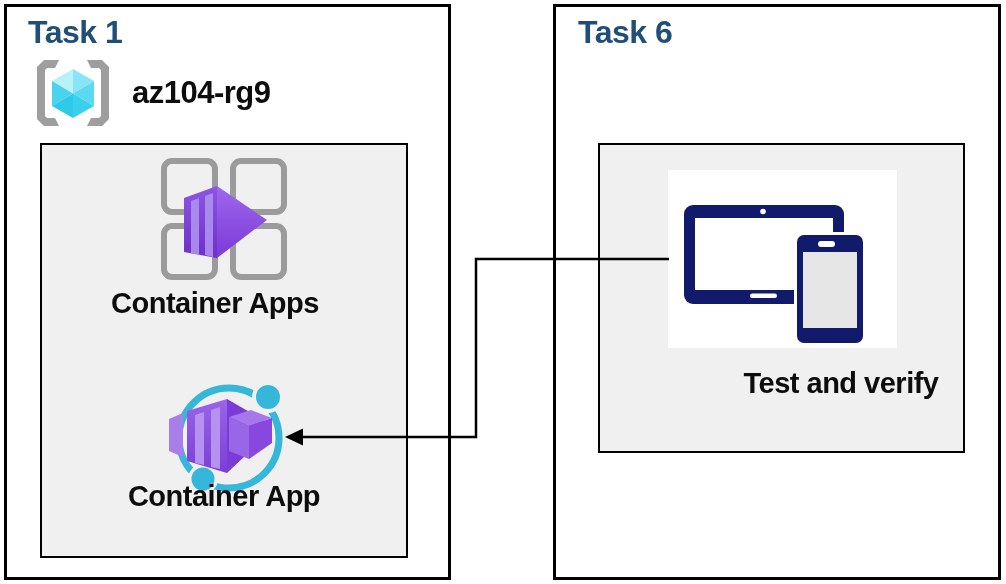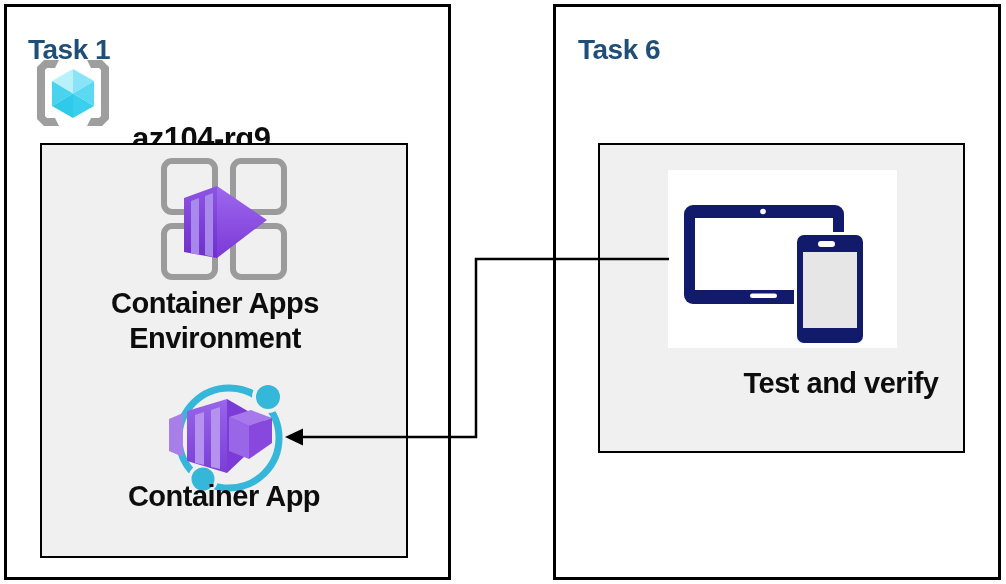--- a/index.html
+++ b/index.html
@@ -3,21 +3,21 @@
 <meta charset="utf-8">
 <style>
   html,body{margin:0;padding:0;background:#fff;}
   #canvas{
     position:relative;width:1006px;height:584px;background:#ffffff;overflow:hidden;
     font-family:"Liberation Sans","DejaVu Sans",sans-serif;
   }
   .box-outer{position:absolute;background:#ffffff;border:3px solid #000;box-sizing:border-box;}
   .box-inner{position:absolute;background:#f0f0f0;border:2px solid #000;box-sizing:border-box;}
   .task-title{
-    position:absolute;font-size:28px;font-weight:bold;color:#1F4E79;letter-spacing:-0.5px;margin-top:20px;
+    position:absolute;font-size:32px;font-weight:bold;color:#1F4E79;letter-spacing:-0.5px;
   }
   .big-label{
     position:absolute;font-size:29px;font-weight:bold;color:#0d0d0d;text-align:center;
     line-height:35px;letter-spacing:-0.5px;
   }
   .rg-label{
     position:absolute;font-size:31px;font-weight:bold;color:#0d0d0d;letter-spacing:-0.5px;
   }
   .icon-abs{position:absolute;}
   .white-bg{position:absolute;background:#ffffff;}
@@ -40,21 +40,21 @@
         <polygon points="39,11 18,23 39,35.5" fill="#b9f1fb"></polygon>
         <polygon points="39,11 60,23 39,35.5" fill="#8ae4f7"></polygon>
         <polygon points="18,23 18,48 39,35.5" fill="#49d3ef"></polygon>
         <polygon points="60,23 60,48 39,35.5" fill="#5cd9f1"></polygon>
         <polygon points="18,48 39,60 39,35.5" fill="#2fc9ea"></polygon>
         <polygon points="60,48 39,60 39,35.5" fill="#3bcfee"></polygon>
       </g>
     </svg>
   </div>
 
-  <div class="rg-label" style="left:132px;top:75px;margin-top:46px;">az104-rg9</div>
+  <div class="rg-label" style="left:132px;top:75px;">az104-rg9</div>
 
   <div class="box-inner" style="left:40px;top:143px;width:368px;height:415px;"></div>
 
   <div class="icon-abs" style="left:161px;top:158px;">
     <svg width="126" height="122" viewBox="0 0 126 122">
       <defs>
         <linearGradient id="envFront" x1="0" y1="0" x2="0" y2="1">
           <stop offset="0" stop-color="#8d55e4"></stop>
             <stop offset="1" stop-color="#6f2fca"></stop>
         </linearGradient>
@@ -71,21 +71,20 @@
       </g>
       <polygon points="56,28 106,62 56,100" fill="url(#envRight)"></polygon>
       <polygon points="23,40 56,28 56,100 23,94" fill="url(#envFront)"></polygon>
       <polygon points="30,43 38,40 38,97 30,95" fill="#ae90ee" opacity="0.9"></polygon>
       <polygon points="44,38 52,35 52,99 44,97" fill="#ae90ee" opacity="0.9"></polygon>
     </svg>
   </div>
 
   <div class="big-label" style="left:40px;top:286px;width:350px;">
     <div>Container Apps</div>
-    <div>Environment</div>
   </div>
 
   <div class="icon-abs" style="left:167px;top:377px;">
     <svg width="124" height="120" viewBox="0 0 124 120">
       <defs>
         <linearGradient id="appFront" x1="0" y1="0" x2="0" y2="1">
           <stop offset="0" stop-color="#9965ea"></stop>
             <stop offset="1" stop-color="#7a3ed6"></stop>
         </linearGradient>
       </defs>

